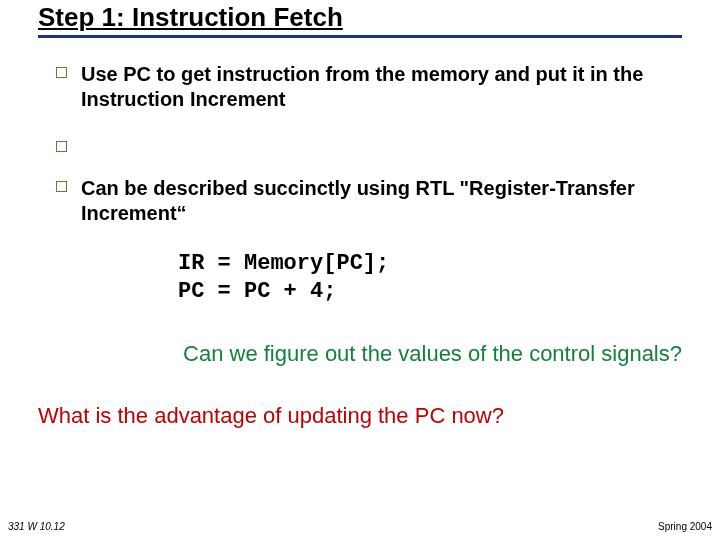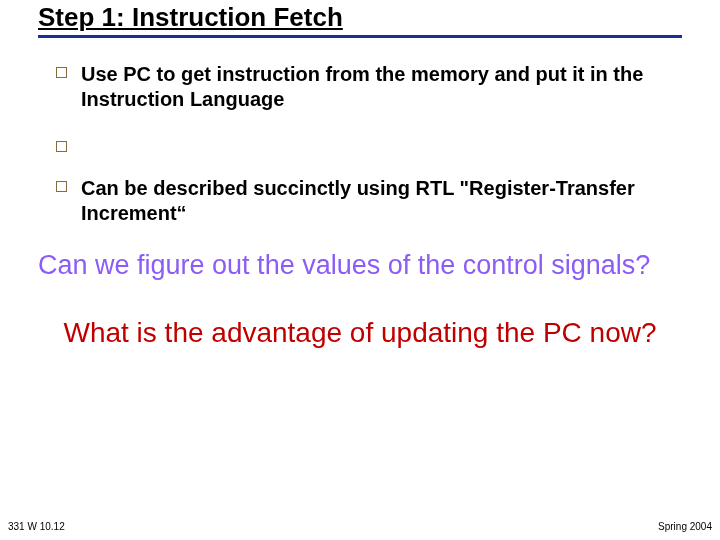--- a/index.html
+++ b/index.html
@@ -55,65 +55,68 @@
     font-family: "Courier New", Courier, monospace;
     font-size: 22px;
     font-weight: bold;
     white-space: pre;
     margin-left: 140px;
     margin-top: 4px;
     margin-bottom: 36px;
     line-height: 1.25;
   }
   .question1 {
-    font-size: 27px;
-    color: #8b5cf6;
-    text-align: left;
+    font-size: 22px;
+    color: #15803d;
+    text-align: right;
     margin-bottom: 36px;
   }
   .question2 {
-    font-size: 28px;
+    font-size: 22px;
     color: #c00000;
-    text-align: center;
+    text-align: left;
   }
   .footer-left {
     position: absolute;
     left: 8px;
     bottom: 8px;
     font-size: 10px;
     color: #000;
+    font-style: italic;
   }
   .footer-right {
     position: absolute;
     right: 8px;
     bottom: 8px;
     font-size: 10px;
     color: #000;
   }
 </style>
 </head>
 <body>
 
 <div class="slide">
 
   <div class="title">Step 1:  Instruction Fetch</div>
 
   <div class="bullets">
     <div class="bullet">
       <span class="bullet-icon"></span>
-      <span class="bullet-text">Use PC to get instruction from the memory and put it in the Instruction Language</span>
+      <span class="bullet-text">Use PC to get instruction from the memory and put it in the Instruction Increment</span>
     </div>
     <div class="bullet">
       <span class="bullet-icon"></span>
     </div>
     <div class="bullet">
       <span class="bullet-icon"></span>
       <span class="bullet-text">Can be described succinctly using RTL "Register-Transfer Increment“</span>
     </div>
   </div>
 
+  <div class="code-block">IR = Memory[PC];
+PC = PC + 4;</div>
 
   <div class="question1">Can we figure out the values of the control signals?</div>
   <div class="question2">What is the advantage of updating the PC now?</div>
 
   <div class="footer-left">331 W 10.12</div>
   <div class="footer-right">Spring 2004</div>
 </div>
 
 </body></html>

